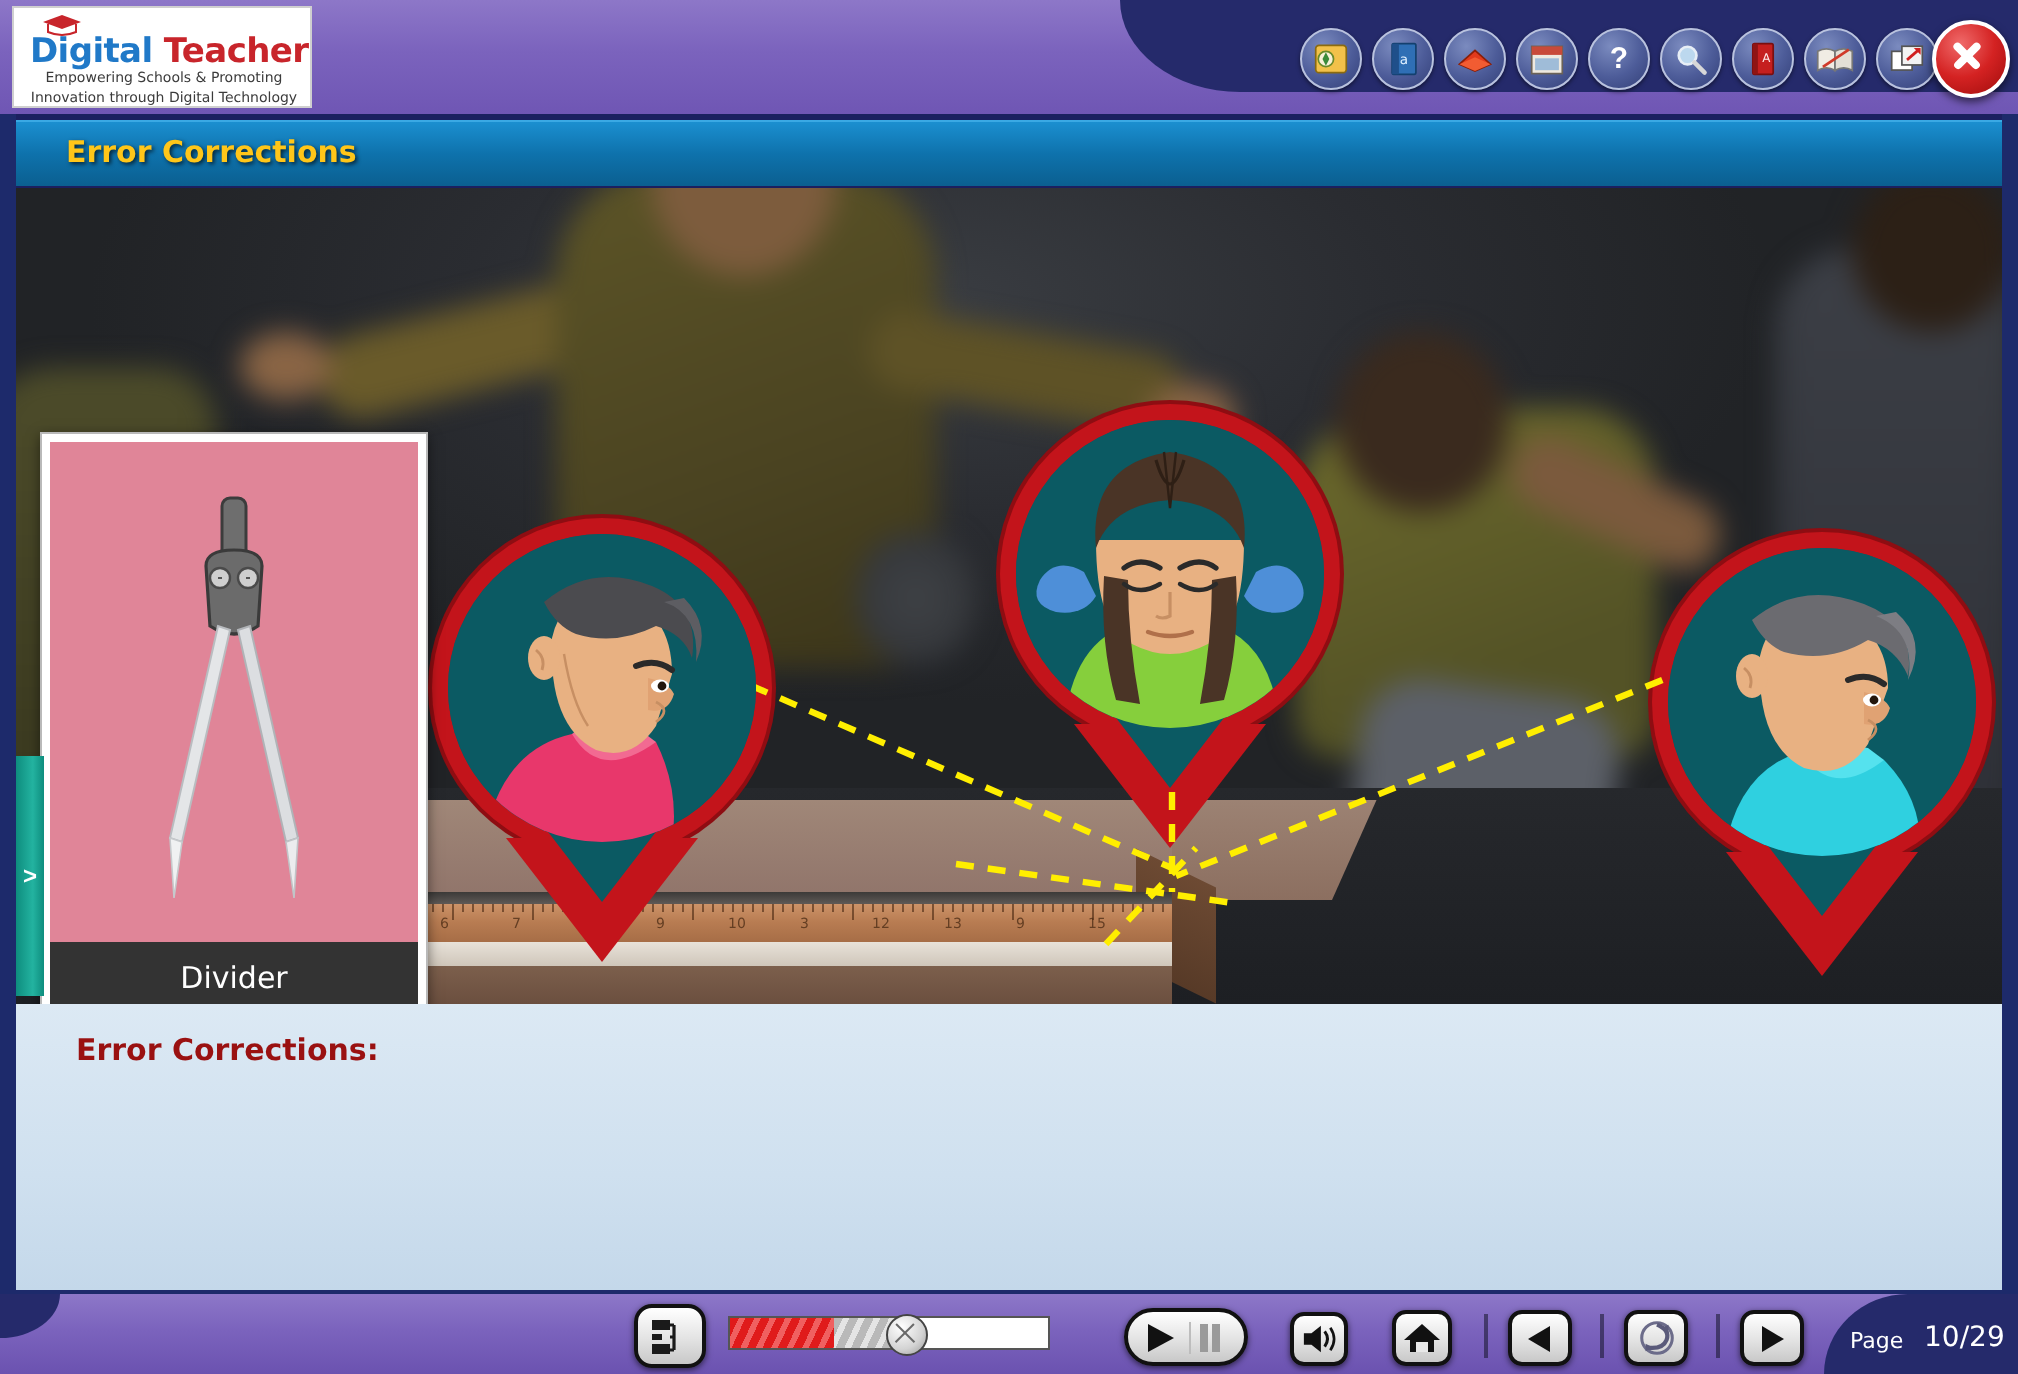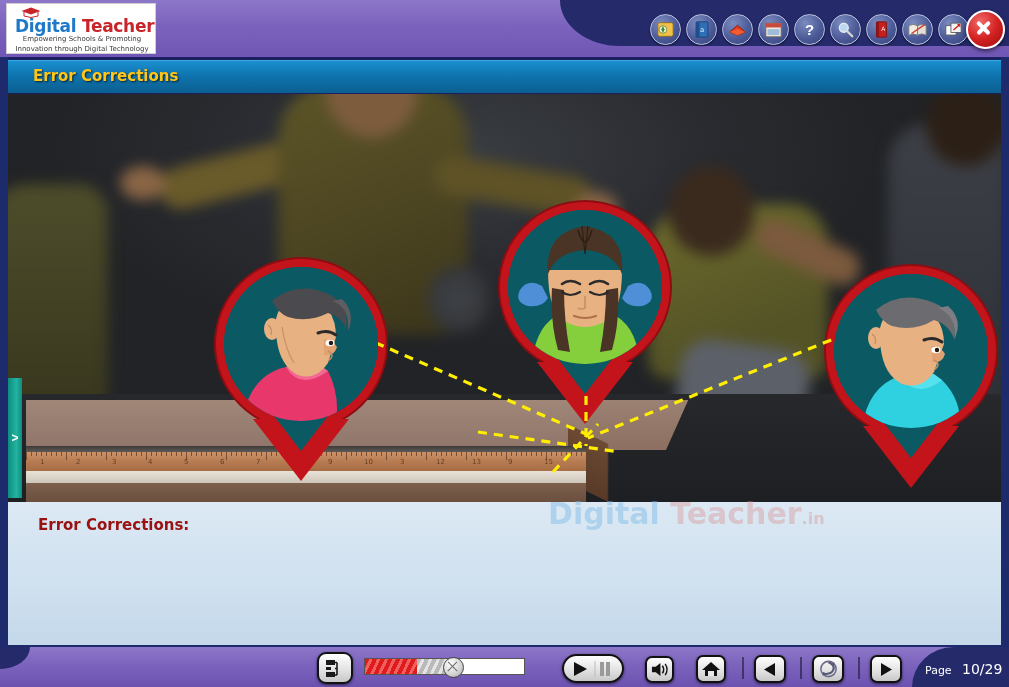--- a/index.html
+++ b/index.html
@@ -772,29 +772,42 @@
     <svg class="sightlines" viewBox="0 0 993 408">
       <g stroke="#ffee00" stroke-width="3.2" stroke-dasharray="9 7" fill="none" stroke-linecap="butt">
         <line x1="338" y1="236" x2="578" y2="340"></line>
         <line x1="578" y1="222" x2="578" y2="352"></line>
         <line x1="838" y1="240" x2="580" y2="344"></line>
         <line x1="470" y1="338" x2="612" y2="358"></line>
         <line x1="545" y1="378" x2="590" y2="330"></line>
       </g>
     </svg>
 
+    <div class="divider-card">
+      <div class="divider-img">
+        <svg viewBox="0 0 184 250" width="184" height="250">
+          <rect x="86" y="28" width="12" height="40" rx="4" fill="#6e6e6e" stroke="#3c3c3c" stroke-width="1.5"></rect>
+          <path d="M78 62 Q78 54 92 54 Q106 54 106 62 L104 92 Q92 100 80 92 Z" fill="#6b6b6b" stroke="#3a3a3a" stroke-width="1.6"></path>
+          <circle cx="85" cy="68" r="5" fill="#cfcfcf" stroke="#4a4a4a" stroke-width="1.2"></circle>
+          <circle cx="99" cy="68" r="5" fill="#cfcfcf" stroke="#4a4a4a" stroke-width="1.2"></circle>
+          <path d="M84 68 L86 68 M98 68 L100 68" stroke="#555" stroke-width="1"></path>
+          <path d="M84 92 L60 198 L66 200 L90 94 Z" fill="#e4e6e8" stroke="#b9bcc0" stroke-width="1"></path>
+          <path d="M60 198 L66 200 L62 228 Z" fill="#f0f1f2" stroke="#c6c9cc" stroke-width="0.8"></path>
+          <path d="M100 92 L124 198 L118 200 L94 94 Z" fill="#dcdee1" stroke="#b0b3b7" stroke-width="1"></path>
+          <path d="M124 198 L118 200 L122 228 Z" fill="#ececee" stroke="#c1c4c7" stroke-width="0.8"></path>
+        </svg>
+      </div>
+      <div class="divider-label">Divider</div>
+    </div>
 
     <div class="side-tab">
       <span class="arrow">&gt;</span>
     </div>
   </div>
 
-  <div class="wm">
-    <span class="a">Digital</span><span class="b"> Teacher</span><span class="c">.in</span>
-  </div>
 
   <div class="text-panel">
     <div class="err-head">Error Corrections:</div>
   </div>
 
   <div class="bottombar">
     <div class="bb-left-navy"></div>
     <div class="bb-right-navy"></div>
   </div>
 

